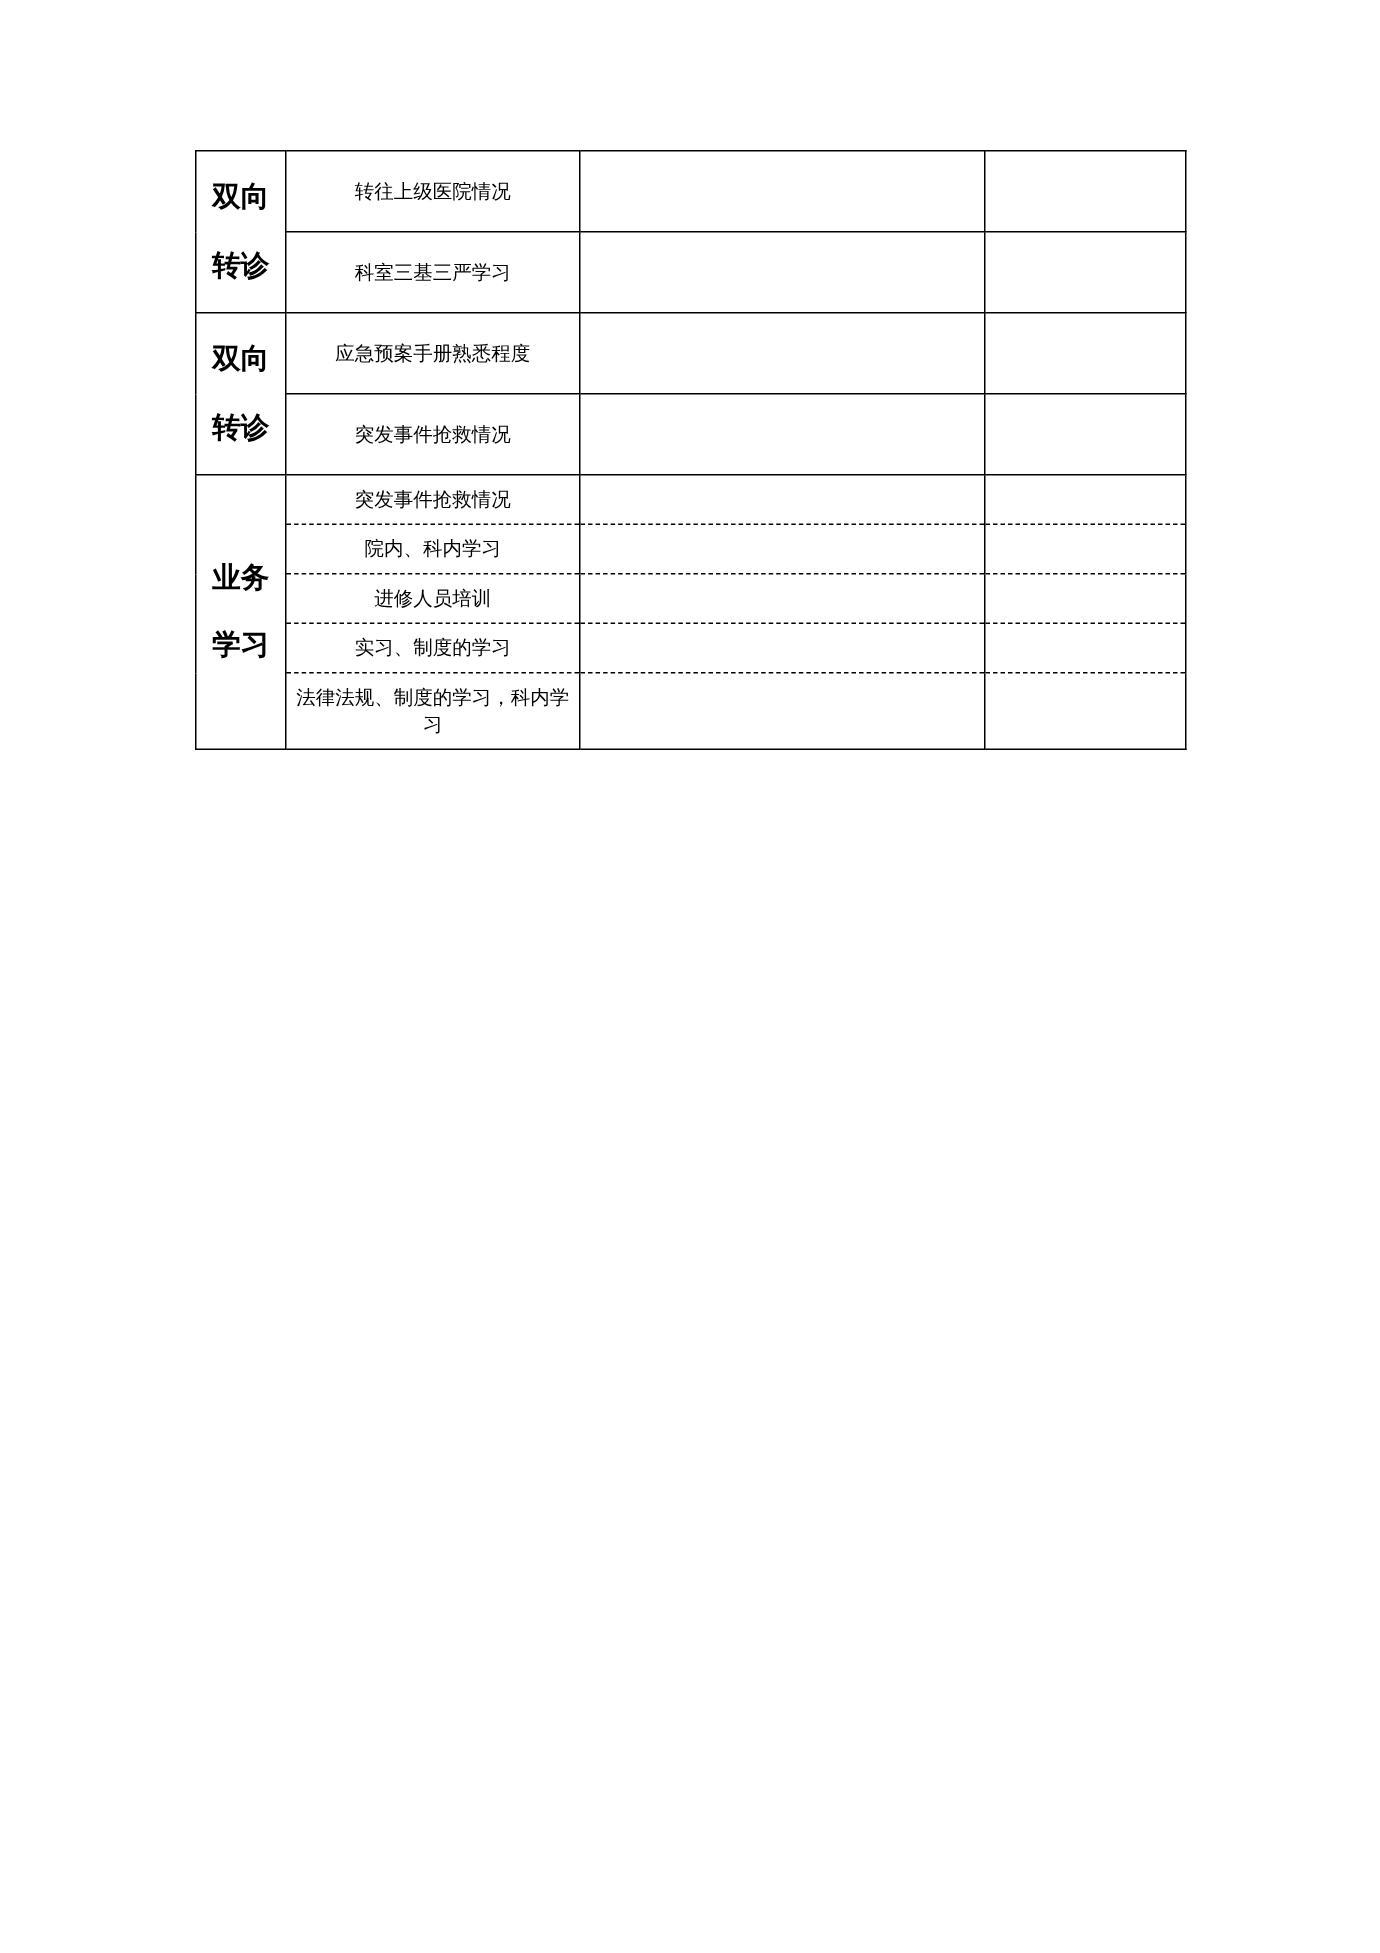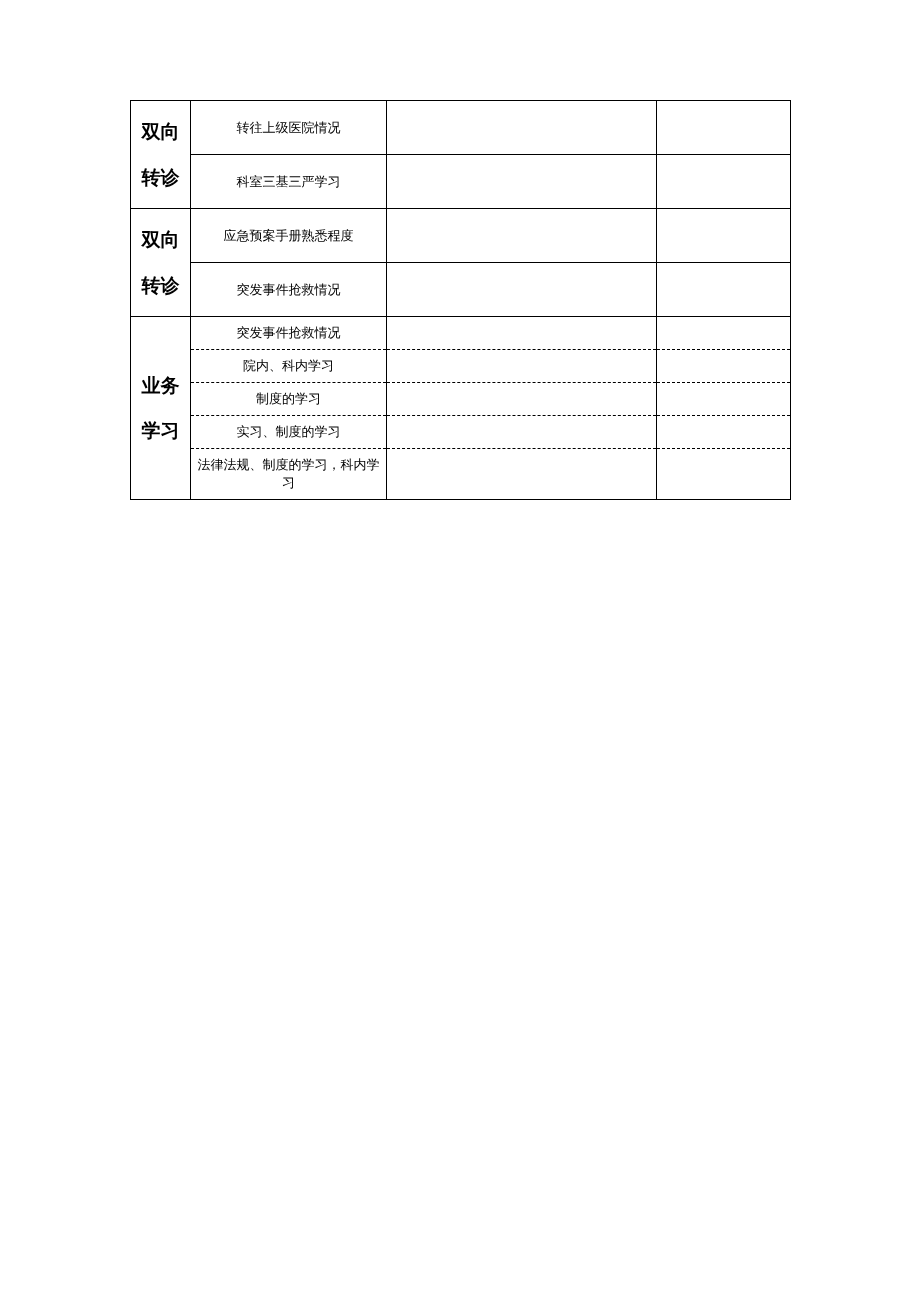--- a/index.html
+++ b/index.html
@@ -89,21 +89,21 @@
       <td class="col-item item-narrow dashed-bottom">突发事件抢救情况</td>
       <td class="col-blank1 dashed-bottom"></td>
       <td class="col-blank2 dashed-bottom"></td>
     </tr>
     <tr>
       <td class="col-item item-narrow dashed-top dashed-bottom">院内、科内学习</td>
       <td class="col-blank1 dashed-top dashed-bottom"></td>
       <td class="col-blank2 dashed-top dashed-bottom"></td>
     </tr>
     <tr>
-      <td class="col-item item-narrow dashed-top dashed-bottom">制度的学习</td>
+      <td class="col-item item-narrow dashed-top dashed-bottom">进修人员培训</td>
       <td class="col-blank1 dashed-top dashed-bottom"></td>
       <td class="col-blank2 dashed-top dashed-bottom"></td>
     </tr>
     <tr>
       <td class="col-item item-narrow dashed-top dashed-bottom">实习、制度的学习</td>
       <td class="col-blank1 dashed-top dashed-bottom"></td>
       <td class="col-blank2 dashed-top dashed-bottom"></td>
     </tr>
     <tr>
       <td class="col-item item-narrow dashed-top">法律法规、制度的学习，科内学习</td>

